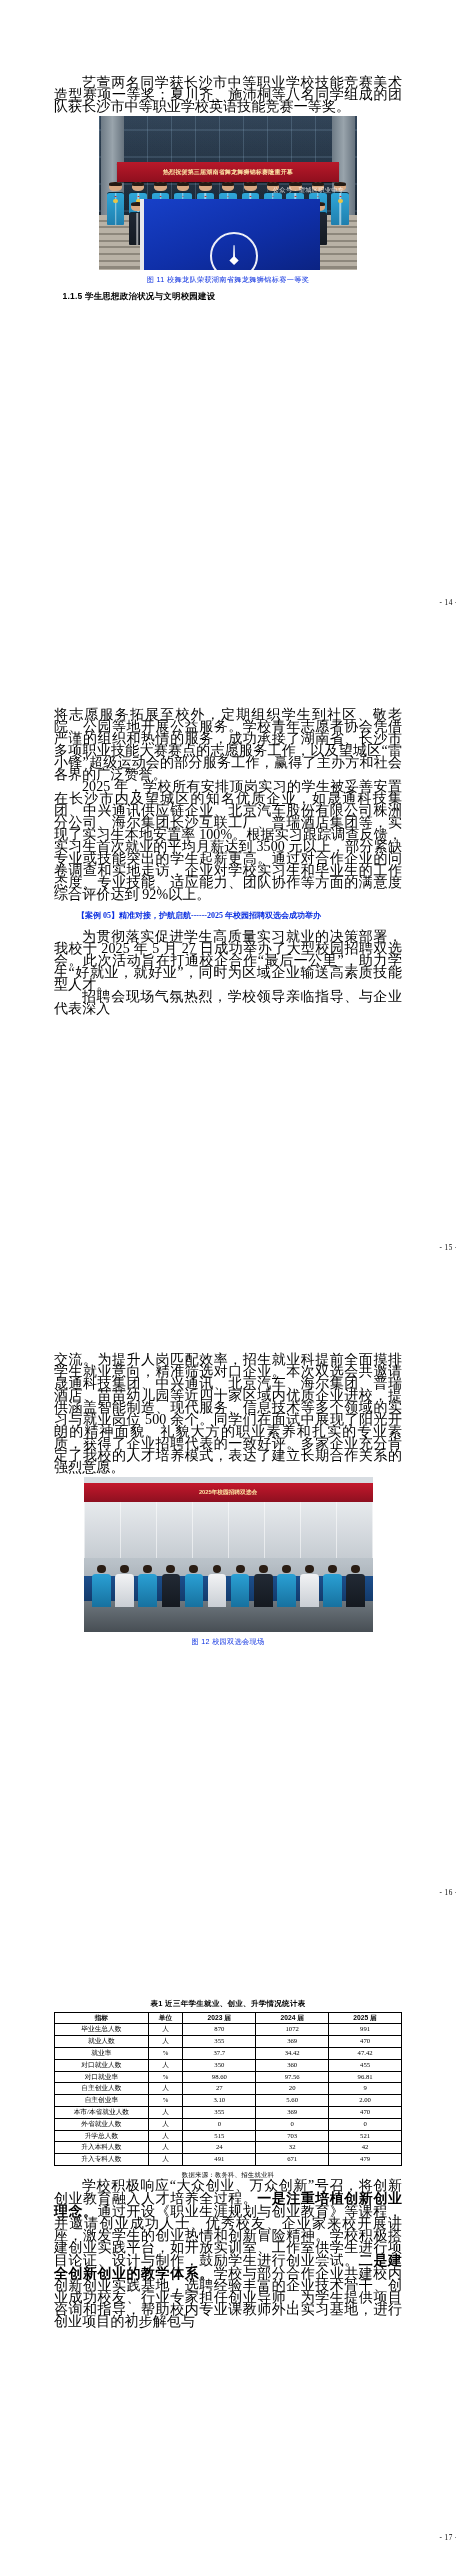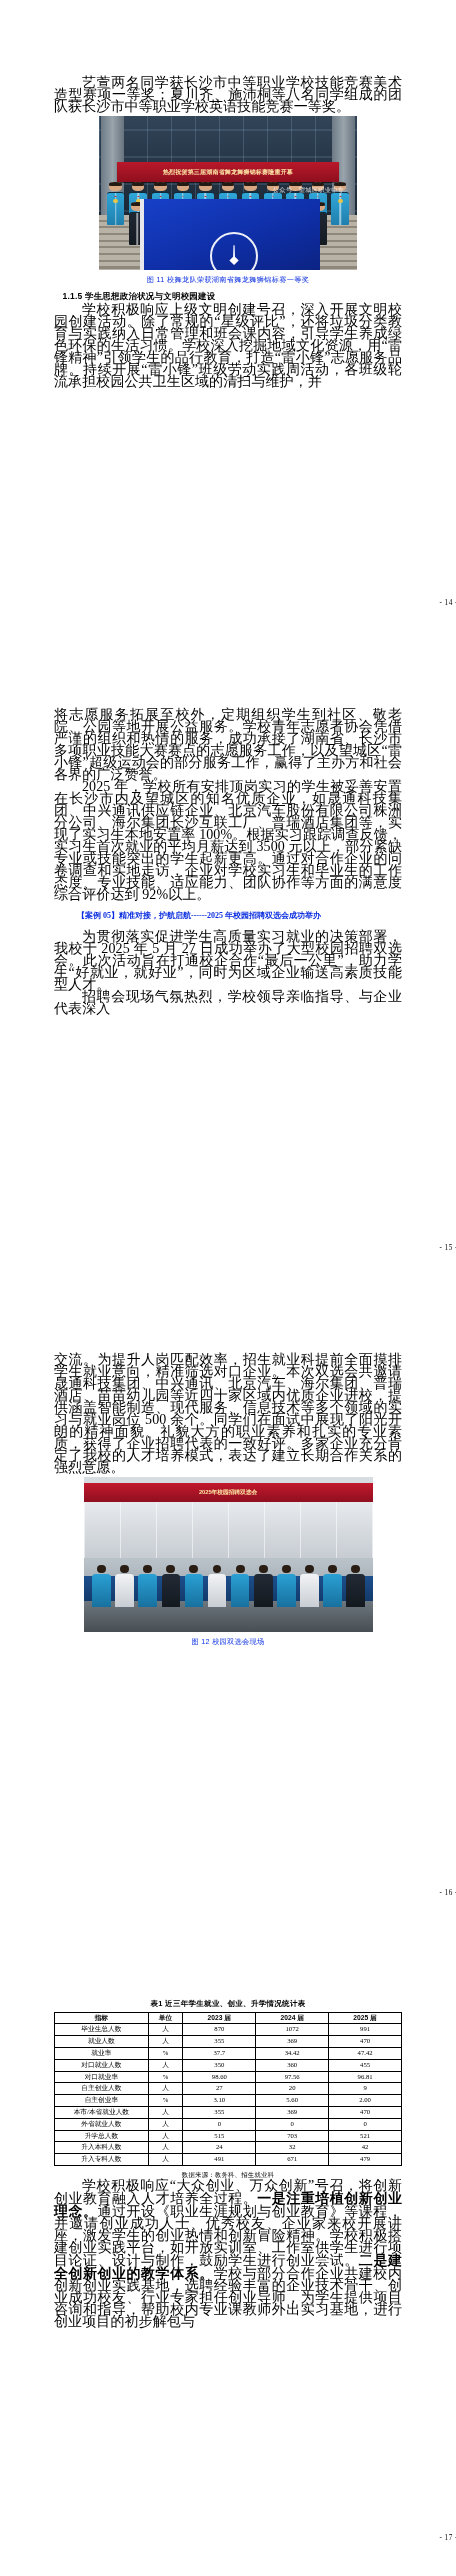--- a/index.html
+++ b/index.html
@@ -386,21 +386,20 @@
         </div>
         <div class="ph1-flag">
           <div class="ph1-emblem"></div>
         </div>
         <div class="ph1-wm">公众号 · 望城区职业中专</div>
       </div>
       <div class="fig-caption">图 11  校舞龙队荣获湖南省舞龙舞狮锦标赛一等奖</div>
     </div>
 
     <h3 class="heading">1.1.5 学生思想政治状况与文明校园建设</h3>
-    <p class="body">学校积极响应上级文明创建号召，深入开展文明校园创建活动。除了常规的“星级评比”，还将垃圾分类教育与实践纳入日常管理和班会课内容，引导学生养成绿色环保的生活习惯。学校深入挖掘地域文化资源，用“雷锋精神”引领学生的品行教育，打造“雷小锋”志愿服务品牌。持续开展“雷小锋”班级劳动实践周活动，各班级轮流承担校园公共卫生区域的清扫与维护，并</p>
 
     <div class="page-num">- 14 -</div>
   </section>
 
   <section class="page page-15">
     <p class="body noindent">将志愿服务拓展至校外，定期组织学生到社区、敬老院、公园等地开展公益服务。学校青年志愿者协会凭借严谨的组织和热情的服务，成功承接了湖南省、长沙市多项职业技能大赛赛点的志愿服务工作，以及望城区“雷小锋”超级运动会的部分服务工作，赢得了主办方和社会各界的广泛赞誉。</p>
 
     <p class="body">2025 年，学校所有安排顶岗实习的学生被妥善安置在长沙市内及望城区的知名优质企业，如晟通科技集团、中兴通讯供应链企业、北京汽车股份有限公司株洲分公司、海尔集团长沙互联工厂、普瑞酒店集团等，实现了实习生本地安置率 100%。根据实习跟踪调查反馈，实习生首次就业的平均月薪达到 3500 元以上，部分紧缺专业或技能突出的学生起薪更高。通过对合作企业的问卷调查和实地走访，企业对学校实习生和毕业生的工作态度、专业技能、适应能力、团队协作等方面的满意度综合评价达到 92%以上。</p>
 
     <p class="case-title">【案例 05】精准对接，护航启航------2025 年校园招聘双选会成功举办</p>

